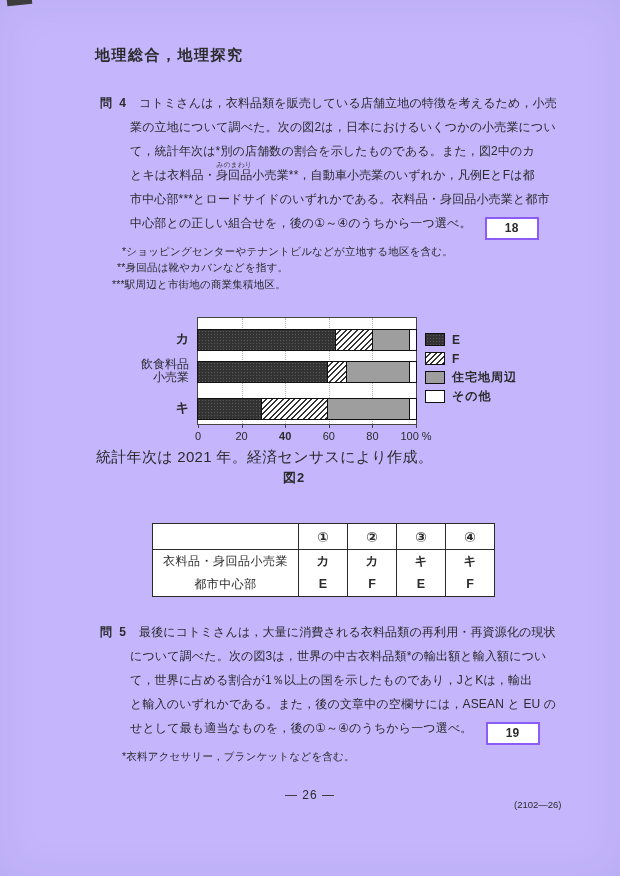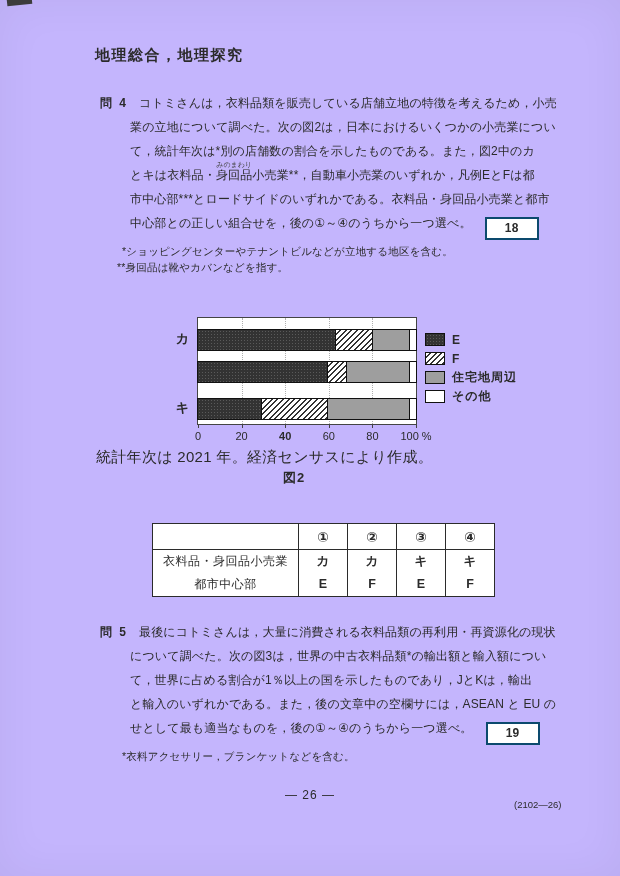--- a/index.html
+++ b/index.html
@@ -16,21 +16,21 @@
 
   .question { position:absolute; left:100px; width:470px; }
   .q4 { top:91px; }
   .q5 { top:620px; }
   .q-line { font-size:12px; line-height:24px; white-space:nowrap; letter-spacing:0.15px; }
   .indent { padding-left:30px; }
   .q-label { font-weight:bold; margin-right:11px; letter-spacing:2px; }
   .rubywrap { position:relative; }
   .rt { position:absolute; top:-7px; left:50%; transform:translateX(-50%); font-size:7px; letter-spacing:0; line-height:7px; white-space:nowrap; color:#444; }
   .ansbox { display:inline-flex; align-items:center; justify-content:center; width:50px; height:19px;
-    border:2px solid #0c4a6e; background:#fff; margin-left:13px; font-size:12px; font-weight:bold; vertical-align:-5px; }
+    border:2px solid #8b5cf6; background:#fff; margin-left:13px; font-size:12px; font-weight:bold; vertical-align:-5px; }
   .footnotes { margin-top:3px; }
   .fn { font-size:10.5px; line-height:16.5px; letter-spacing:0.2px; }
   .fn1 { padding-left:22px; }
   .fn2 { padding-left:17px; }
   .fn3 { padding-left:12px; }
 
   
   #chart { position:absolute; left:140px; top:315px; width:420px; height:140px; }
   #plot { position:absolute; left:57px; top:2px; width:218px; height:106px; border:1px solid #444; background:#fff; }
   .gridline { position:absolute; top:0; bottom:0; width:0; border-left:1px dotted #b0b0b0; }
@@ -76,20 +76,21 @@
   <section class="question q4">
     <div class="q-line"><span class="q-label">問 4</span><span>コトミさんは，衣料品類を販売している店舗立地の特徴を考えるため，小売</span></div>
     <div class="q-line indent">業の立地について調べた。次の図2は，日本におけるいくつかの小売業につい</div>
     <div class="q-line indent">て，統計年次は*別の店舗数の割合を示したものである。また，図2中のカ</div>
     <div class="q-line indent"><span>とキは衣料品・</span><span class="rubywrap"><span class="rb">身回品</span><span class="rt">みのまわり</span></span><span>小売業**，自動車小売業のいずれか，凡例EとFは都</span></div>
     <div class="q-line indent">市中心部***とロードサイドのいずれかである。衣料品・身回品小売業と都市</div>
     <div class="q-line indent"><span>中心部との正しい組合せを，後の①～④のうちから一つ選べ。</span><span class="ansbox">18</span></div>
     <div class="footnotes">
       <div class="fn fn1">*ショッピングセンターやテナントビルなどが立地する地区を含む。</div>
       <div class="fn fn2">**身回品は靴やカバンなどを指す。</div>
+      <div class="fn fn3">***駅周辺と市街地の商業集積地区。</div>
     </div>
   </section>
 
   <div id="chart">
     <div id="plot">
         <div class="gridline" style="left: 20%;"></div>
         <div class="gridline" style="left: 40%;"></div>
         <div class="gridline" style="left: 60%;"></div>
         <div class="gridline" style="left: 80%;"></div>
         <div class="bar-row" style="top: 11px;">
@@ -99,20 +100,24 @@
           <div class="seg seg-white" style="flex: 0 1 3%;"></div>
         </div>
         <div class="cat-label" style="top: 11px;">
           <div>カ</div>
         </div>
         <div class="bar-row" style="top: 43px;">
           <div class="seg seg-dark" style="flex: 0 1 59%;"></div>
           <div class="seg seg-hatch" style="flex: 0 1 9%;"></div>
           <div class="seg seg-gray" style="flex: 0 1 29%;"></div>
           <div class="seg seg-white" style="flex: 0 1 3%;"></div>
+        </div>
+        <div class="cat-label small" style="top: 40px;">
+          <div>飲食料品</div>
+          <div>小売業</div>
         </div>
         <div class="bar-row" style="top: 80px;">
           <div class="seg seg-dark" style="flex: 0 1 29%;"></div>
           <div class="seg seg-hatch" style="flex: 0 1 30%;"></div>
           <div class="seg seg-gray" style="flex: 0 1 38%;"></div>
           <div class="seg seg-white" style="flex: 0 1 3%;"></div>
         </div>
         <div class="cat-label" style="top: 80px;">
           <div>キ</div>
         </div>

